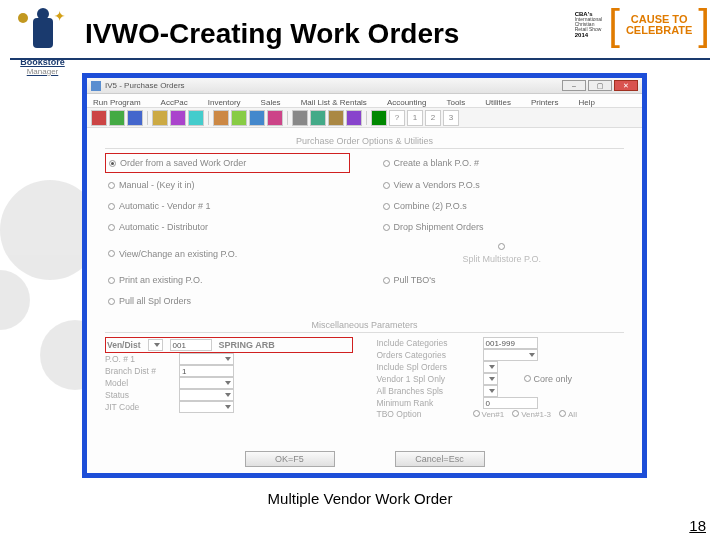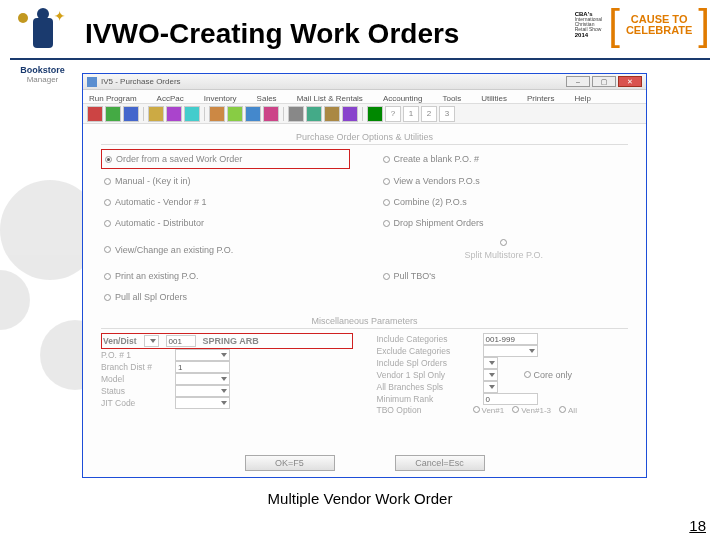--- a/index.html
+++ b/index.html
@@ -28,21 +28,21 @@
   }
   .logo-left .figure {
     width: 50px; height: 45px;
     margin: 0 auto;
     position: relative;
   }
   .logo-left .figure .body { width:20px; height:30px; background:#1a3a6e; position:absolute; left:15px; top:10px; border-radius:4px;}
   .logo-left .figure .head { width:12px; height:12px; background:#1a3a6e; border-radius:50%; position:absolute; left:19px; top:0;}
   .logo-left .figure .star { position:absolute; right:2px; top:0; color:#d4a017; font-size:14px;}
   .logo-left .figure .ball { position:absolute; left:0; top:5px; width:10px;height:10px;background:#c29820;border-radius:50%;}
-  .logo-left .text { font-size: 9px; font-weight: bold; color: #1a3a6e; line-height:1.1; margin-top:13px;}
+  .logo-left .text { font-size: 9px; font-weight: bold; color: #1a3a6e; line-height:1.1; margin-top:5px;text-decoration:underline;}
   .logo-left .text span { display:block; font-weight:normal; color:#888; font-size:8px;}
   .logo-right {
     position: absolute;
     right: 10px; top: 8px;
     display: flex;
     align-items: center;
     gap: 6px;
   }
   .logo-right .cbm { font-size:5px; line-height:1; color:#444; text-align:left; }
   .logo-right .cbm b { font-size:6px; color:#000;}
@@ -56,21 +56,21 @@
   }
   .title-underline {
     position:absolute;
     left:10px; top:58px; right:10px;
     height:2px; background:#1a3a6e;
   }
   .app-window {
     position: absolute;
     left: 82px; top: 73px;
     width: 565px; height: 405px;
-    border: 1px solid #1d4ed8;
+    border: 5px solid #1d4ed8;
     background: #fdfdfd;
     font-size: 9px;
     color: #888;
   }
   .titlebar {
     height: 16px;
     background: linear-gradient(#f7f7f7,#e4e4e4);
     display: flex; align-items: center;
     padding: 0 4px;
     border-bottom: 1px solid #ccc;
@@ -117,21 +117,21 @@
   .radio.sel::after{content:"";display:block;width:3px;height:3px;background:#555;border-radius:50%;margin:1px;}
   .faded { color:#bbb;flex-direction:column;}
   .params {
     display:grid;
     grid-template-columns: 1fr 1fr;
     gap: 3px 24px;
   }
   .prow { display:flex; align-items:center; gap:6px;}
   .plabel { width:68px; color:#aaa; font-size:8.5px;}
   .pinput { height:12px; border:1px solid #ccc; background:#fff; padding:0 2px; font-size:8px; color:#555; display:flex; align-items:center;}
-  .w30{width:30px;} .w55{width:55px;} .w15{width:15px;}
+  .w30{width:42px;} .w55{width:55px;} .w15{width:15px;}
   .pinput.drop::after{content:"";border-left:3px solid transparent;border-right:3px solid transparent;border-top:4px solid #777;margin-left:auto;}
   .vendist-row { display:flex; align-items:center; gap:7px; border:1.5px solid #d02020; padding:1px;}
   .vendist-row .plabel{width:auto; color:#888; font-weight:bold;}
   .vendist-row .vname{color:#888;font-weight:bold;}
   .bottom-btns {
     position:absolute; left:0; right:0; bottom:6px;
     display:flex; justify-content:center; gap:60px;
   }
   .bottom-btns .btn {
     width:90px; height:16px;
@@ -330,21 +330,21 @@
             </div>
           </div>
       </div>
       <div>
         <div id="rightp">
             <div class="prow">
               <span class="plabel" style="width: 100px;">Include Categories</span>
               <div class="pinput w55">001-999</div>
             </div>
             <div class="prow">
-              <span class="plabel" style="width: 100px;">Exclude Categories</span>
+              <span class="plabel" style="width: 100px;">Orders Categories</span>
               <div class="pinput drop w55"></div>
             </div>
             <div class="prow">
               <span class="plabel" style="width: 100px;">Include Spl Orders</span>
               <div class="pinput drop w15"></div>
             </div>
             <div class="prow">
               <span class="plabel" style="width: 100px;">Vendor 1 Spl Only</span>
               <div class="pinput drop w15"></div>
               <span style="margin-left: 20px;"><span class="radio" style="display: inline-block; margin-right: 3px;"></span>Core only</span>

